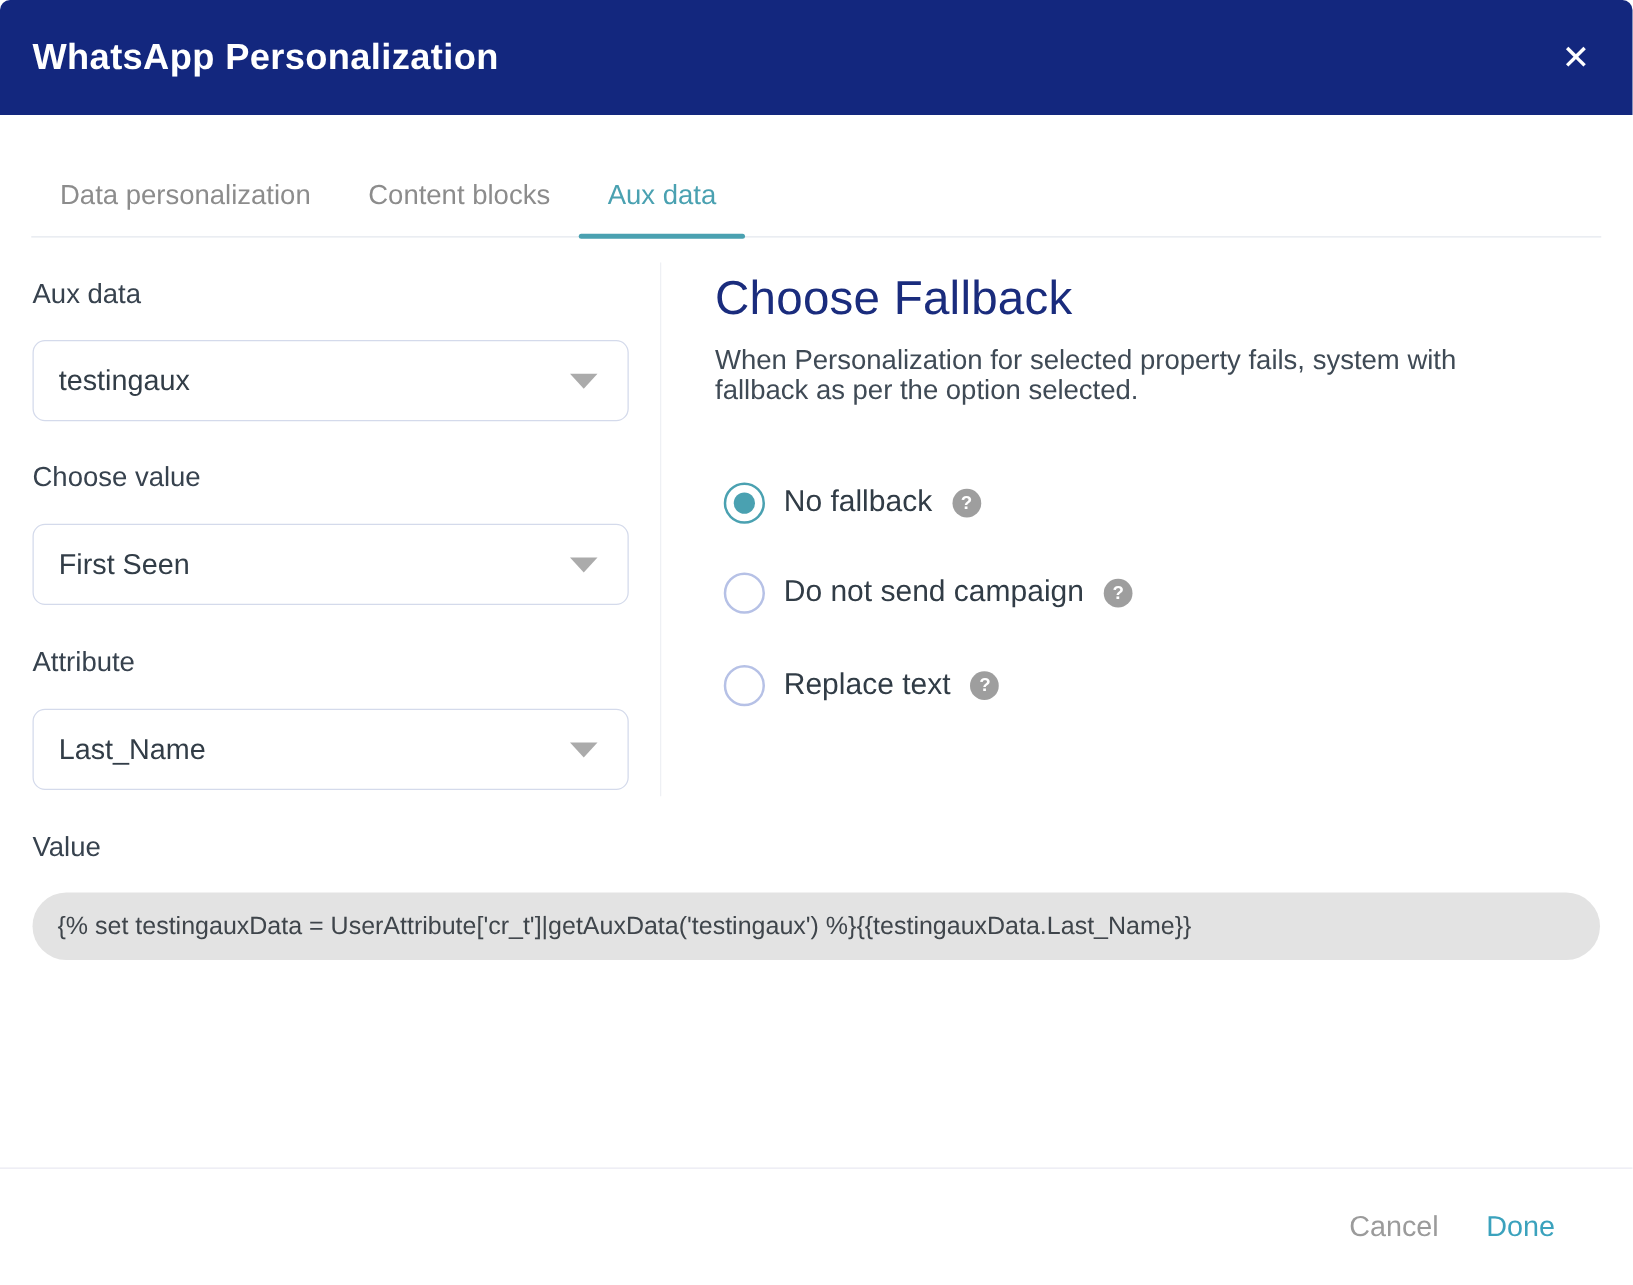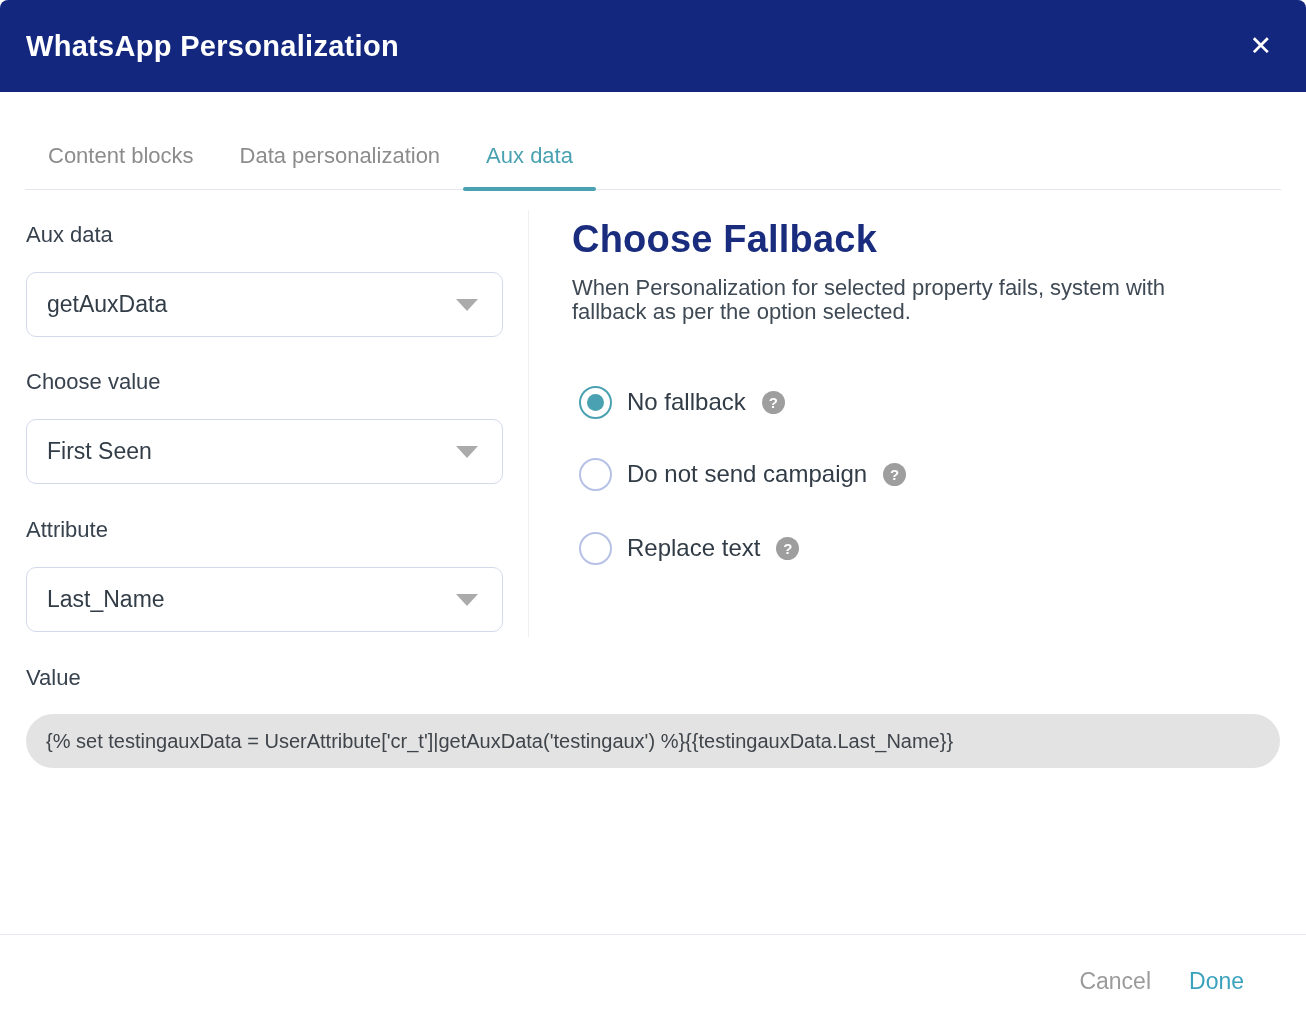--- a/index.html
+++ b/index.html
@@ -71,21 +71,21 @@
   }
 
   .v-divider{
     position:absolute; left:528px; top:210px; height:427px; width:1px;
     background:#eef0f4;
   }
 
   
   .fallback-title{
     position:absolute; left:572px; top:218px;
-    font-size:38px; font-weight:700; color:#1a2c7d; letter-spacing:.2px;
+    font-size:38px; font-weight:400; color:#1a2c7d; letter-spacing:.2px;
   }
   .fallback-desc{
     position:absolute; left:572px; top:276px; width:648px;
     font-size:22px; line-height:24px; color:#3f4a55;
   }
 
   .radio-row{
     position:absolute; left:579px; height:34px;
     display:flex; align-items:center; cursor:pointer;
   }
@@ -135,28 +135,28 @@
 </style>
 </head>
 <body>
 
 <div class="modal-header">
   <span class="modal-title">WhatsApp Personalization</span>
   <span class="close-btn">✕</span>
 </div>
 
 <div class="tab-bar">
+  <div class="tab">Data personalization</div>
   <div class="tab">Content blocks</div>
-  <div class="tab">Data personalization</div>
   <div class="tab active">Aux data</div>
 </div>
 
 <div class="field-label lbl-aux">Aux data</div>
 <div class="select-box sel-aux">
-  <span class="select-value">getAuxData</span>
+  <span class="select-value">testingaux</span>
   <span class="caret"></span>
 </div>
 
 <div class="field-label lbl-lookup">Choose value</div>
 <div class="select-box sel-lookup">
   <span class="select-value">First Seen</span>
   <span class="caret"></span>
 </div>
 
 <div class="field-label lbl-attr">Attribute</div>

